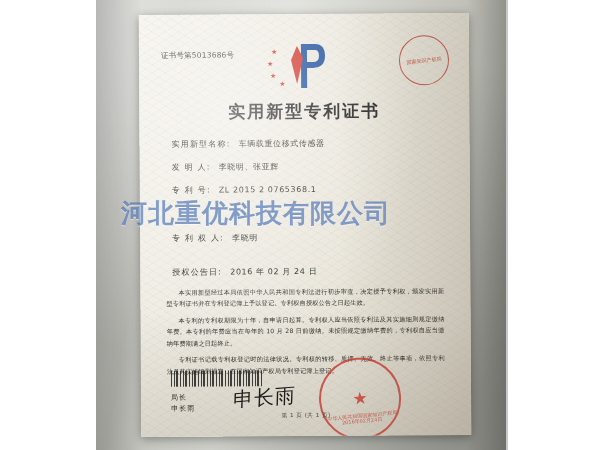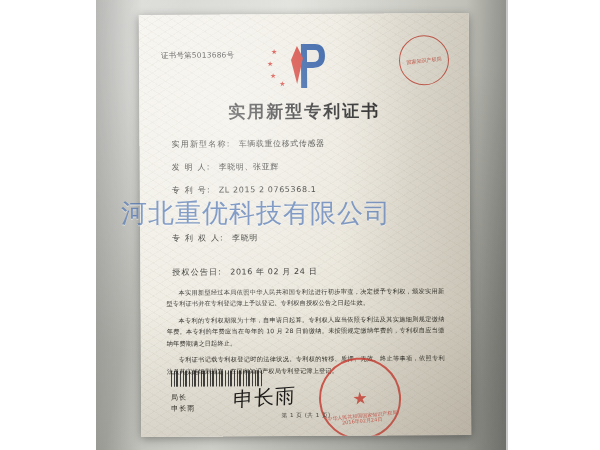--- a/index.html
+++ b/index.html
@@ -153,21 +153,21 @@
     width: 270px;
   }
   
   .watermark {
     position: absolute;
     left: 0px;
     top: 196px;
     width: 512px;
     text-align: center;
     font-size: 26px;
-    font-weight: normal;
+    font-weight: bold;
     color: rgba(34, 84, 166, 0.55);
     letter-spacing: 1px;
     font-family: "DejaVu Sans", sans-serif;
     text-shadow: 0 1px 0 rgba(255,255,255,0.45);
     pointer-events: none;
     z-index: 40;
   }
   .body-text {
     position: absolute;
     left: 26px;

